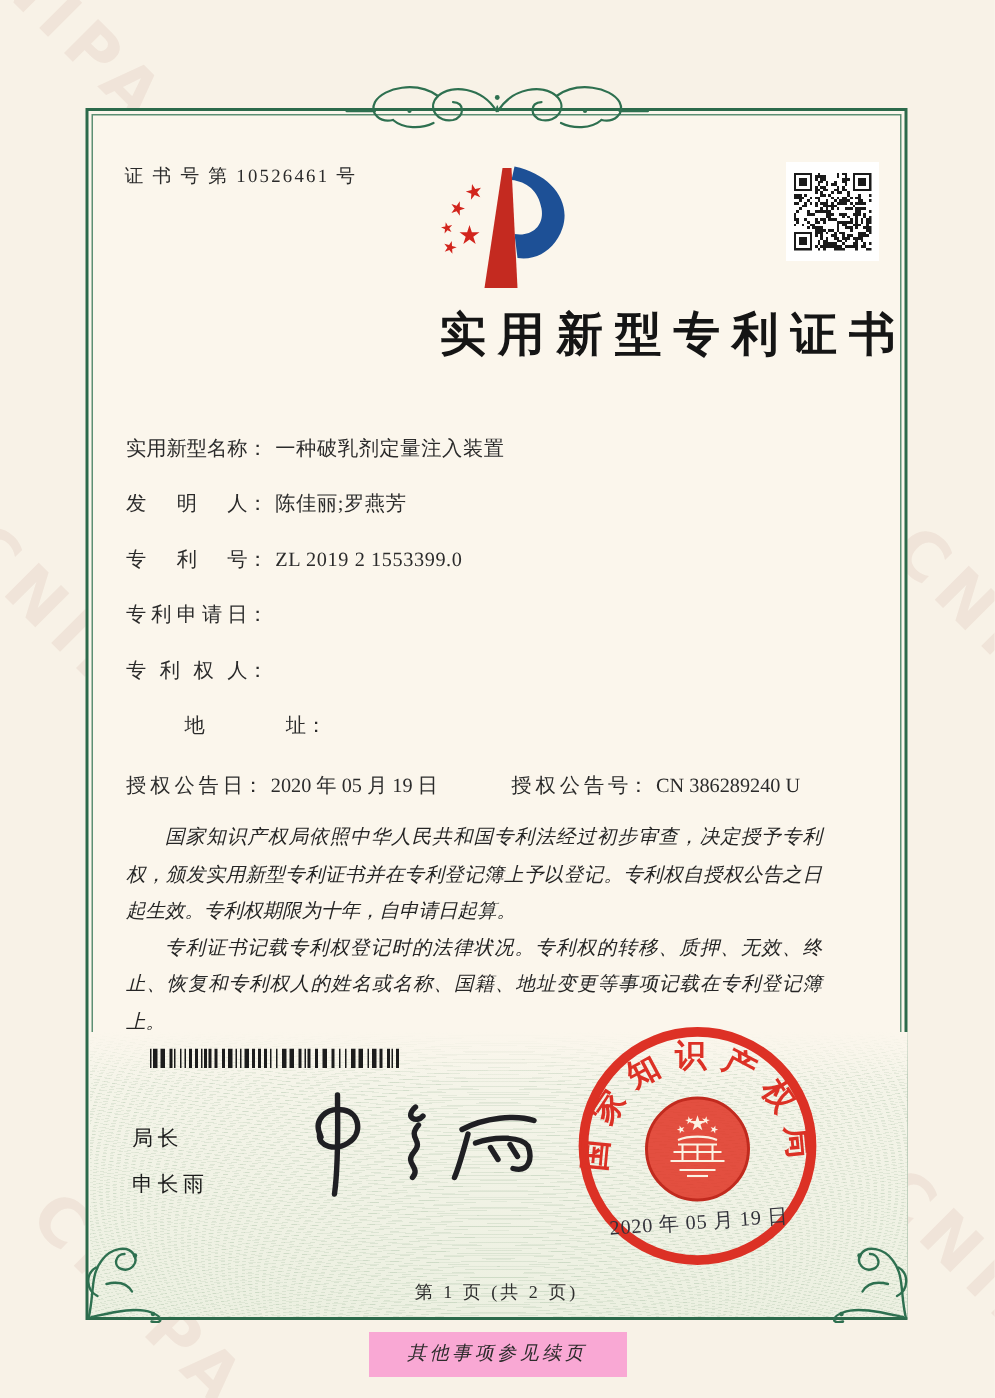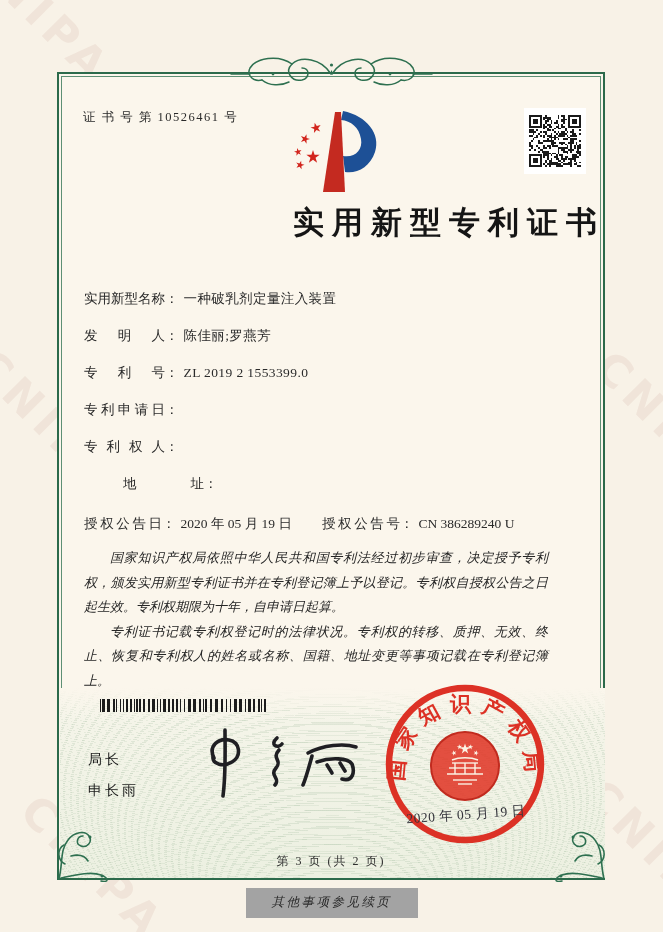--- a/index.html
+++ b/index.html
@@ -41,21 +41,21 @@
   .title{
     position:absolute;left:57px;top:202px;width:548px;text-align:right;
     font-size:31px;font-weight:bold;letter-spacing:8px;color:#151515;
   }
   
   .fields{position:absolute;left:84px;top:288px;width:472px;font-size:13.5px;color:#2b2b2b;}
   .frow{display:flex;margin-bottom:14.5px;line-height:22.5px;}
   .lbl{flex:0 0 81px;text-align:justify;text-align-last:justify;}
   .colon{margin-right:5px;}
   .val{flex:1;letter-spacing:.4px;}
-  .grant-row{display:flex;line-height:22.5px;margin-top:17px;}
+  .grant-row{display:flex;line-height:22.5px;margin-top:17px;gap:19px;}
   .gpair{display:flex;}
   .gpair .lbl2{width:78px;text-align:justify;text-align-last:justify;}
   .gpair2{margin-left:30px;}
   
   .bodytxt{
     position:absolute;left:84px;top:546px;width:464px;
     font-size:13px;line-height:24.5px;font-style:italic;color:#252525;text-align:justify;
   }
   .bodytxt p{margin:0;text-indent:2em;}
   
@@ -74,21 +74,21 @@
   .signer{position:absolute;left:88px;top:744px;font-size:14px;line-height:31px;letter-spacing:3px;color:#1b1b1b;font-weight:500;}
   .signature{position:absolute;left:192px;top:712px;width:178px;height:92px;}
   .seal{position:absolute;left:379px;top:682px;width:172px;height:168px;opacity:.96;}
   .seal-date{
     position:absolute;left:387px;top:806px;width:158px;text-align:center;
     font-size:13.5px;letter-spacing:.5px;color:#33333b;font-weight:500;transform:rotate(-4deg);
   }
   .page-num{position:absolute;left:57px;top:853px;width:548px;text-align:center;font-size:12px;letter-spacing:2px;color:#2e2e2e;}
   .note-box{
     position:absolute;left:50%;top:888px;transform:translateX(-50%);
-    background:#a3a3a3;padding:6px 26px 7px;font-size:12.5px;letter-spacing:2.5px;color:#2b2b2b;font-style:italic;
+    background:#f9a8d4;padding:6px 26px 7px;font-size:12.5px;letter-spacing:2.5px;color:#2b2b2b;font-style:italic;
   }
   svg{display:block;}
 </style>
 </head>
 <body>
 
 <div class="page">
 
   <span class="wm wm1">CNIPA</span>
   <span class="wm wm2">CNIPA</span>
@@ -621,16 +621,16 @@
         <path d="M-16,2 h32"></path>
         <path d="M-18,8 h36"></path>
         <path d="M-10,-3 v11 M0,-3 v11 M10,-3 v11"></path>
         <path d="M-12,14 h24"></path>
         <path d="M-7,18 h14"></path>
       </g>
     </g>
   </svg>
   <div class="seal-date">2020 年 05 月 19 日</div>
 
-  <div class="page-num">第 3 页 (共 2 页)</div>
+  <div class="page-num">第 1 页 (共 2 页)</div>
   <div class="note-box">其他事项参见续页</div>
 
 </div>
 
 </body></html>

